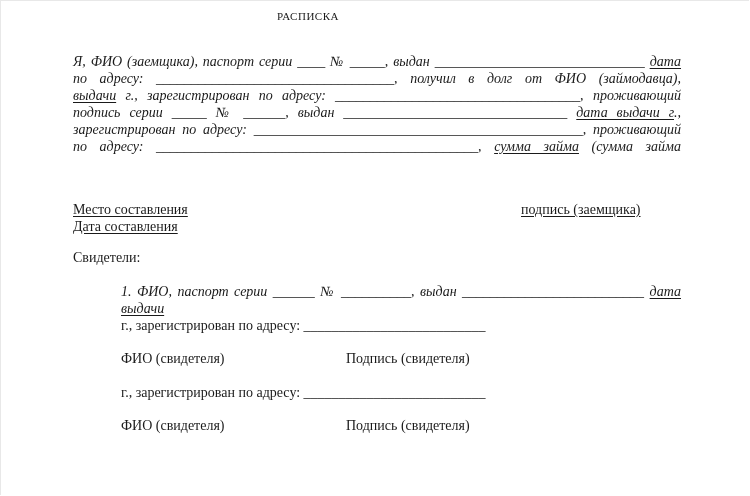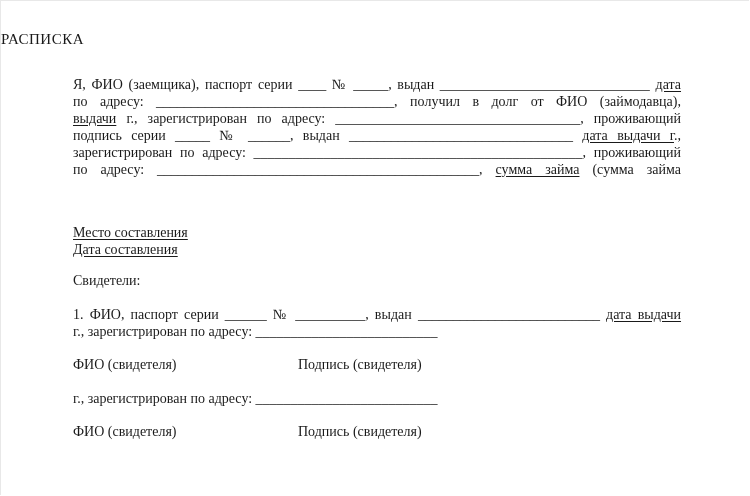--- a/index.html
+++ b/index.html
@@ -11,38 +11,39 @@
     font-size: 14px;
     overflow: hidden;
   }
   .page {
     position: relative;
     width: 748px; height: 494px;
     border-left: 1px solid #e8e8e8;
     border-top: 1px solid #e8e8e8;
   }
   .title {
-    padding-top: 29px;
+    padding-top: 6px;
     width: 614px;
-    font-size: 15px;
+    text-align: center;
+    font-size: 11px;
     letter-spacing: 0.5px;
     line-height: 18px;
   }
   .content { margin-left: 72px; width: 608px; }
   .line { line-height: 17px; white-space: normal; }
-  .just { text-align: justify; text-align-last: justify; -moz-text-align-last: justify; }
+  .just { text-align: justify; text-align-last: justify; font-style: italic; -moz-text-align-last: justify; }
   .u { text-decoration: underline; text-underline-offset: 2px; }
   .par { margin-top: 28px; }
   .sigrow { position: relative; height: 17px; margin-top: 46px; line-height: 17px; }
   .sigrow .c1 { position: absolute; left: 0; white-space: nowrap; }
   .sigrow .c2 { position: absolute; left: 243px; white-space: nowrap; }
   .sigrow .c3 { position: absolute; left: 448px; white-space: nowrap; }
   .dateline { line-height: 17px; display: inline-block; }
   .witnesses-heading { margin-top: 14px; line-height: 17px; }
-  .witness { margin-top: 17px; }
+  .witness { margin-top: 17px; margin-left: 48px; }
   .wsig { position: relative; height: 17px; margin-top: 16px; line-height: 17px; }
   .wsig .wc1 { position: absolute; left: 0; white-space: nowrap; }
   .wsig .wc2 { position: absolute; left: 225px; white-space: nowrap; }
 </style>
 </head>
 <body>
 
 <div class="page">
   <div class="title">РАСПИСКА</div>
 
@@ -52,20 +53,21 @@
       <div class="line just"><span>Я, ФИО (заемщика), паспорт серии </span><span>____</span><span> № </span><span>_____</span><span>, выдан </span><span>______________________________</span><span> </span><span class="u">дата</span></div>
       <div class="line just"><span>по адресу: </span><span>__________________________________</span><span>, получил в долг от ФИО (займодавца),</span></div>
       <div class="line just"><span class="u">выдачи</span><span> г., зарегистрирован по адресу: </span><span>___________________________________</span><span>, проживающий</span></div>
       <div class="line just"><span>подпись серии </span><span>_____</span><span> № </span><span>______</span><span>, выдан </span><span>________________________________</span><span> </span><span class="u">дата выдачи г</span><span>.,</span></div>
       <div class="line just"><span>зарегистрирован по адресу: </span><span>_______________________________________________</span><span>, проживающий</span></div>
       <div class="line just"><span>по адресу: </span><span>______________________________________________</span><span>, </span><span class="u">сумма займа</span><span> (сумма займа</span></div>
     </div>
 
     <div class="sigrow">
       <span class="c1 u">Место составления</span>
+      <span class="c3 u">подпись (заемщика)</span>
     </div>
     <div class="dateline u">Дата составления</div>
 
     <div class="witnesses-heading">Свидетели:</div>
 
     <div class="witness">
       <div class="line just"><span>1. ФИО, паспорт серии </span><span>______</span><span> № </span><span>__________</span><span>, выдан </span><span>__________________________</span><span> </span><span class="u">дата выдачи</span></div>
       <div class="line"><span>г., зарегистрирован по адресу: </span><span>__________________________</span></div>
       <div class="wsig">
         <span class="wc1">ФИО (свидетеля)</span>

